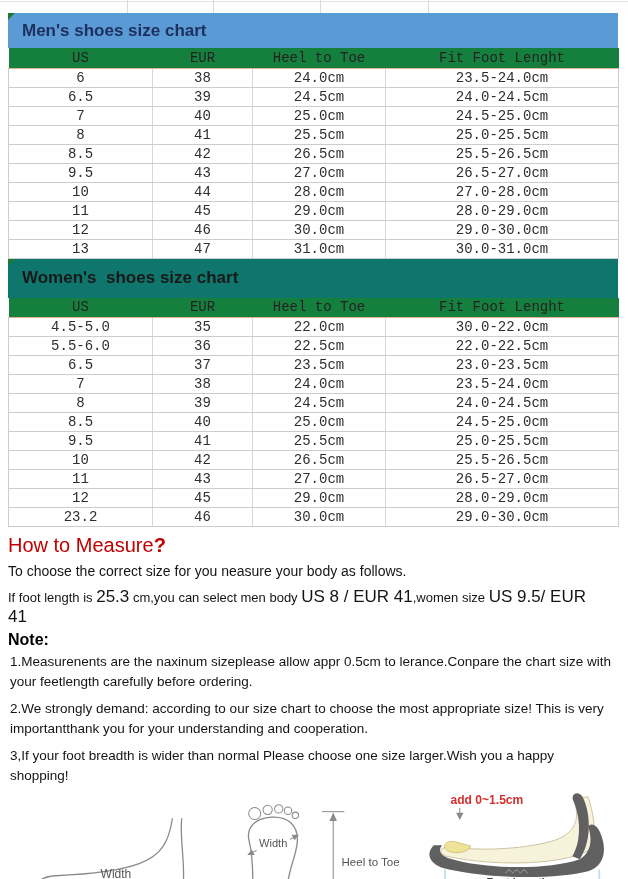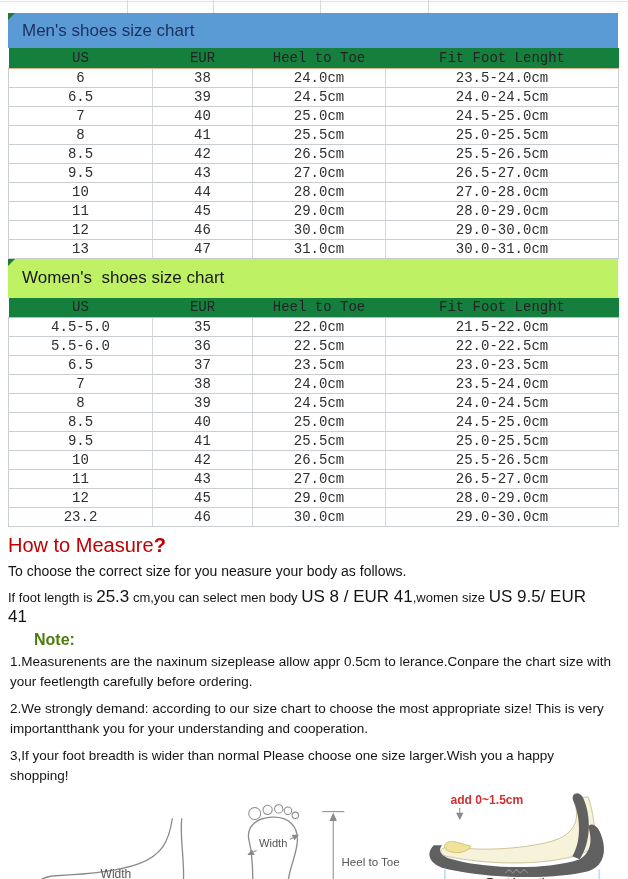--- a/index.html
+++ b/index.html
@@ -15,23 +15,23 @@
 
   .content { margin:0 10px 0 8px; width:610px; }
 
   .title-bar { position:relative; display:flex; align-items:center; padding-left:14px; }
   .title-bar .tri {
     position:absolute; top:0; left:0; width:0; height:0;
     border-top:7px solid #1f7a33; border-right:7px solid transparent;
   }
   .title-bar.blue { height:35px; background:#5b9bd5; }
   .title-bar.blue .title-text { color:#1f3060; }
-  .title-bar.pink { height:39px; background:#bef264; }
+  .title-bar.pink { height:39px; background:#0f766e; }
   .title-bar.pink .title-text { color:#181818; }
-  .title-text { font-size:17px; font-weight:normal; white-space:pre; }
+  .title-text { font-size:17px; font-weight:bold; white-space:pre; }
 
   table.size-table {
     width:610px; border-collapse:collapse; table-layout:fixed;
     font-family:"Liberation Mono","DejaVu Sans Mono",monospace;
     font-size:14px; color:#2e2e2e; background:#fff;
   }
   table.size-table th {
     background:#15803d; height:20px; font-weight:normal; font-size:14px;
     text-align:center; border-bottom:1px solid #e0b294; color:#222;
   }
@@ -43,21 +43,21 @@
   table.size-table td:last-child  { border-right-color:#c9ced4; }
   table.size-table.women { border-bottom:1px solid #777; }
 
   
   .measure { padding:5px 22px 0 8px; color:#141414; }
   .htm-heading { color:#c00000; font-size:20px; font-weight:normal; margin:2px 0 6px 0; }
   .htm-heading .q { font-weight:bold; }
   .intro { font-size:14px; margin-bottom:8px; }
   .example { font-size:13px; margin-bottom:4px; }
   .example .lg { font-size:17px; }
-  .note-label { color:#4d7c0f; font-size:16px; font-weight:bold; margin-bottom:3px;margin-left:26px; }
+  .note-label { color:#000000; font-size:16px; font-weight:bold; margin-bottom:3px; }
   .note { font-size:13.5px; line-height:1.45; margin-bottom:8px; padding-left:2px; width:606px; }
 
   
   .diagrams { display:flex; align-items:flex-end; padding:2px 6px 0 26px; gap:6px; }
   .diagrams svg { display:block; }
   .dg-line { stroke:#8a8a8a; stroke-width:1.4; fill:none; }
   .dg-thin { stroke:#8a8a8a; stroke-width:1.1; fill:none; }
   .dg-label { font-family:"Liberation Sans",sans-serif; fill:#555; }
   .dg-arrow { fill:#8a8a8a; }
 </style>
@@ -176,21 +176,21 @@
             <th>EUR</th>
             <th>Heel to Toe</th>
             <th>Fit Foot Lenght</th>
           </tr>
         </thead>
       <tbody>
           <tr>
             <td>4.5-5.0</td>
             <td>35</td>
             <td>22.0cm</td>
-            <td>21.5-22.0cm</td>
+            <td>30.0-22.0cm</td>
           </tr>
           <tr>
             <td>5.5-6.0</td>
             <td>36</td>
             <td>22.5cm</td>
             <td>22.0-22.5cm</td>
           </tr>
           <tr>
             <td>6.5</td>
             <td>37</td>

